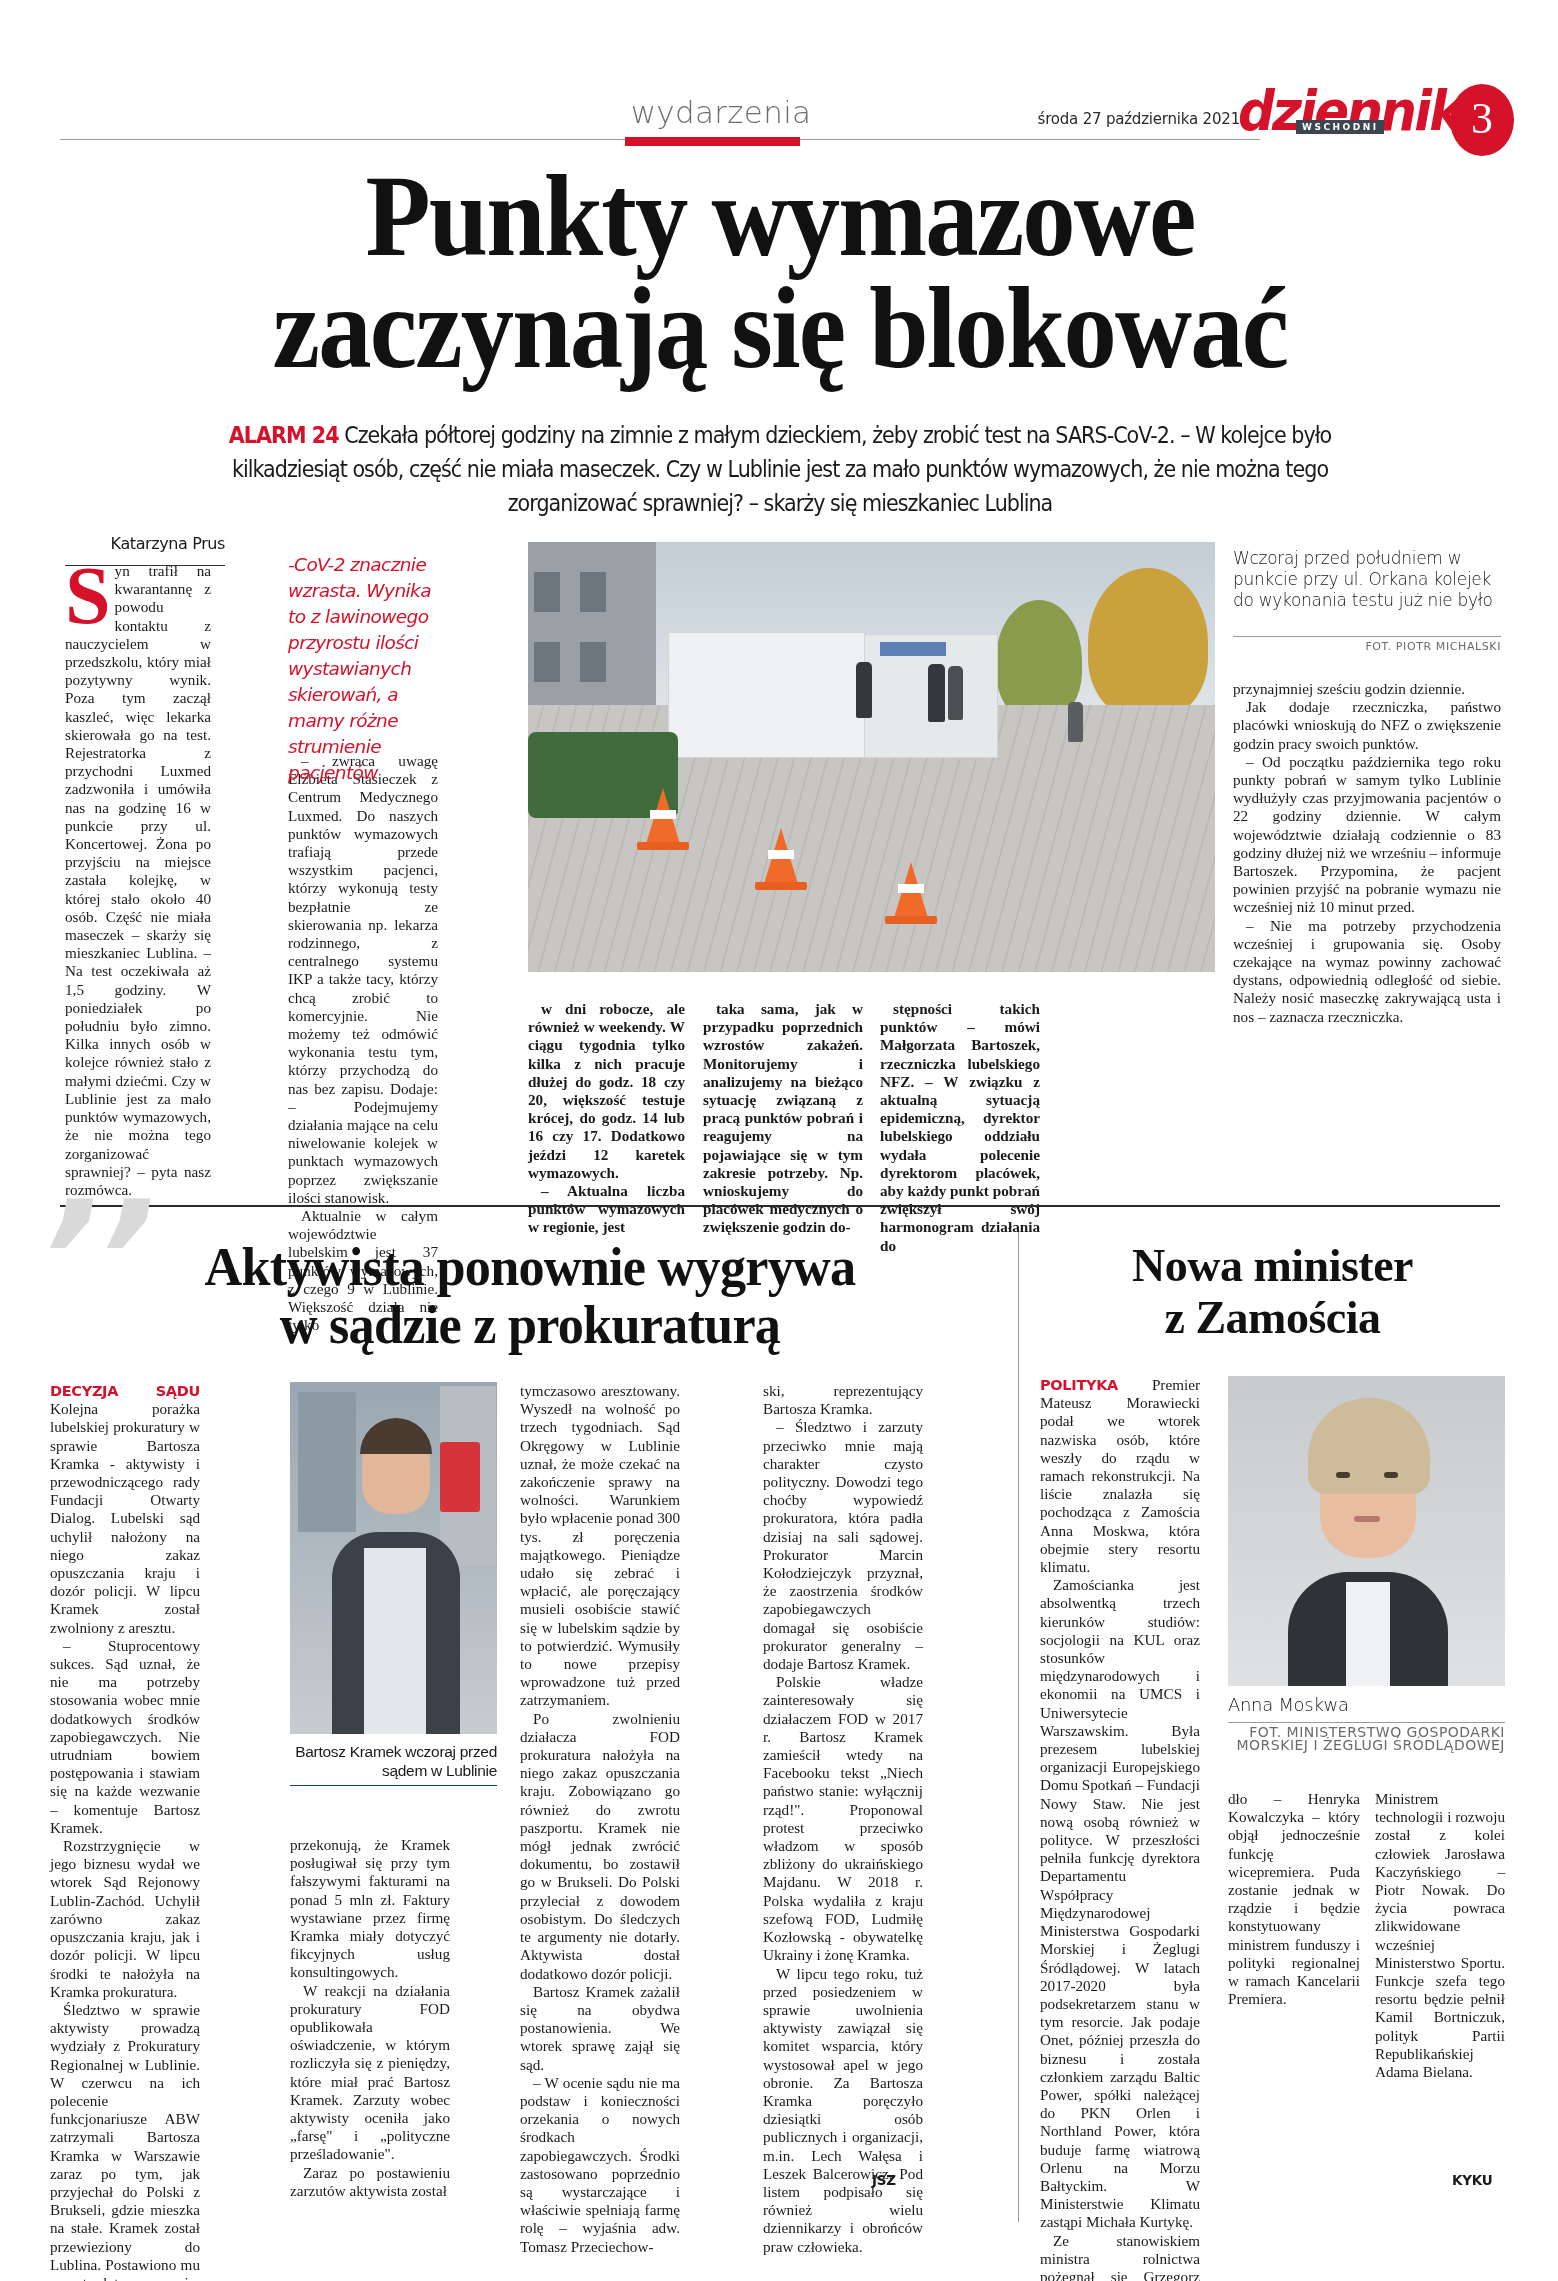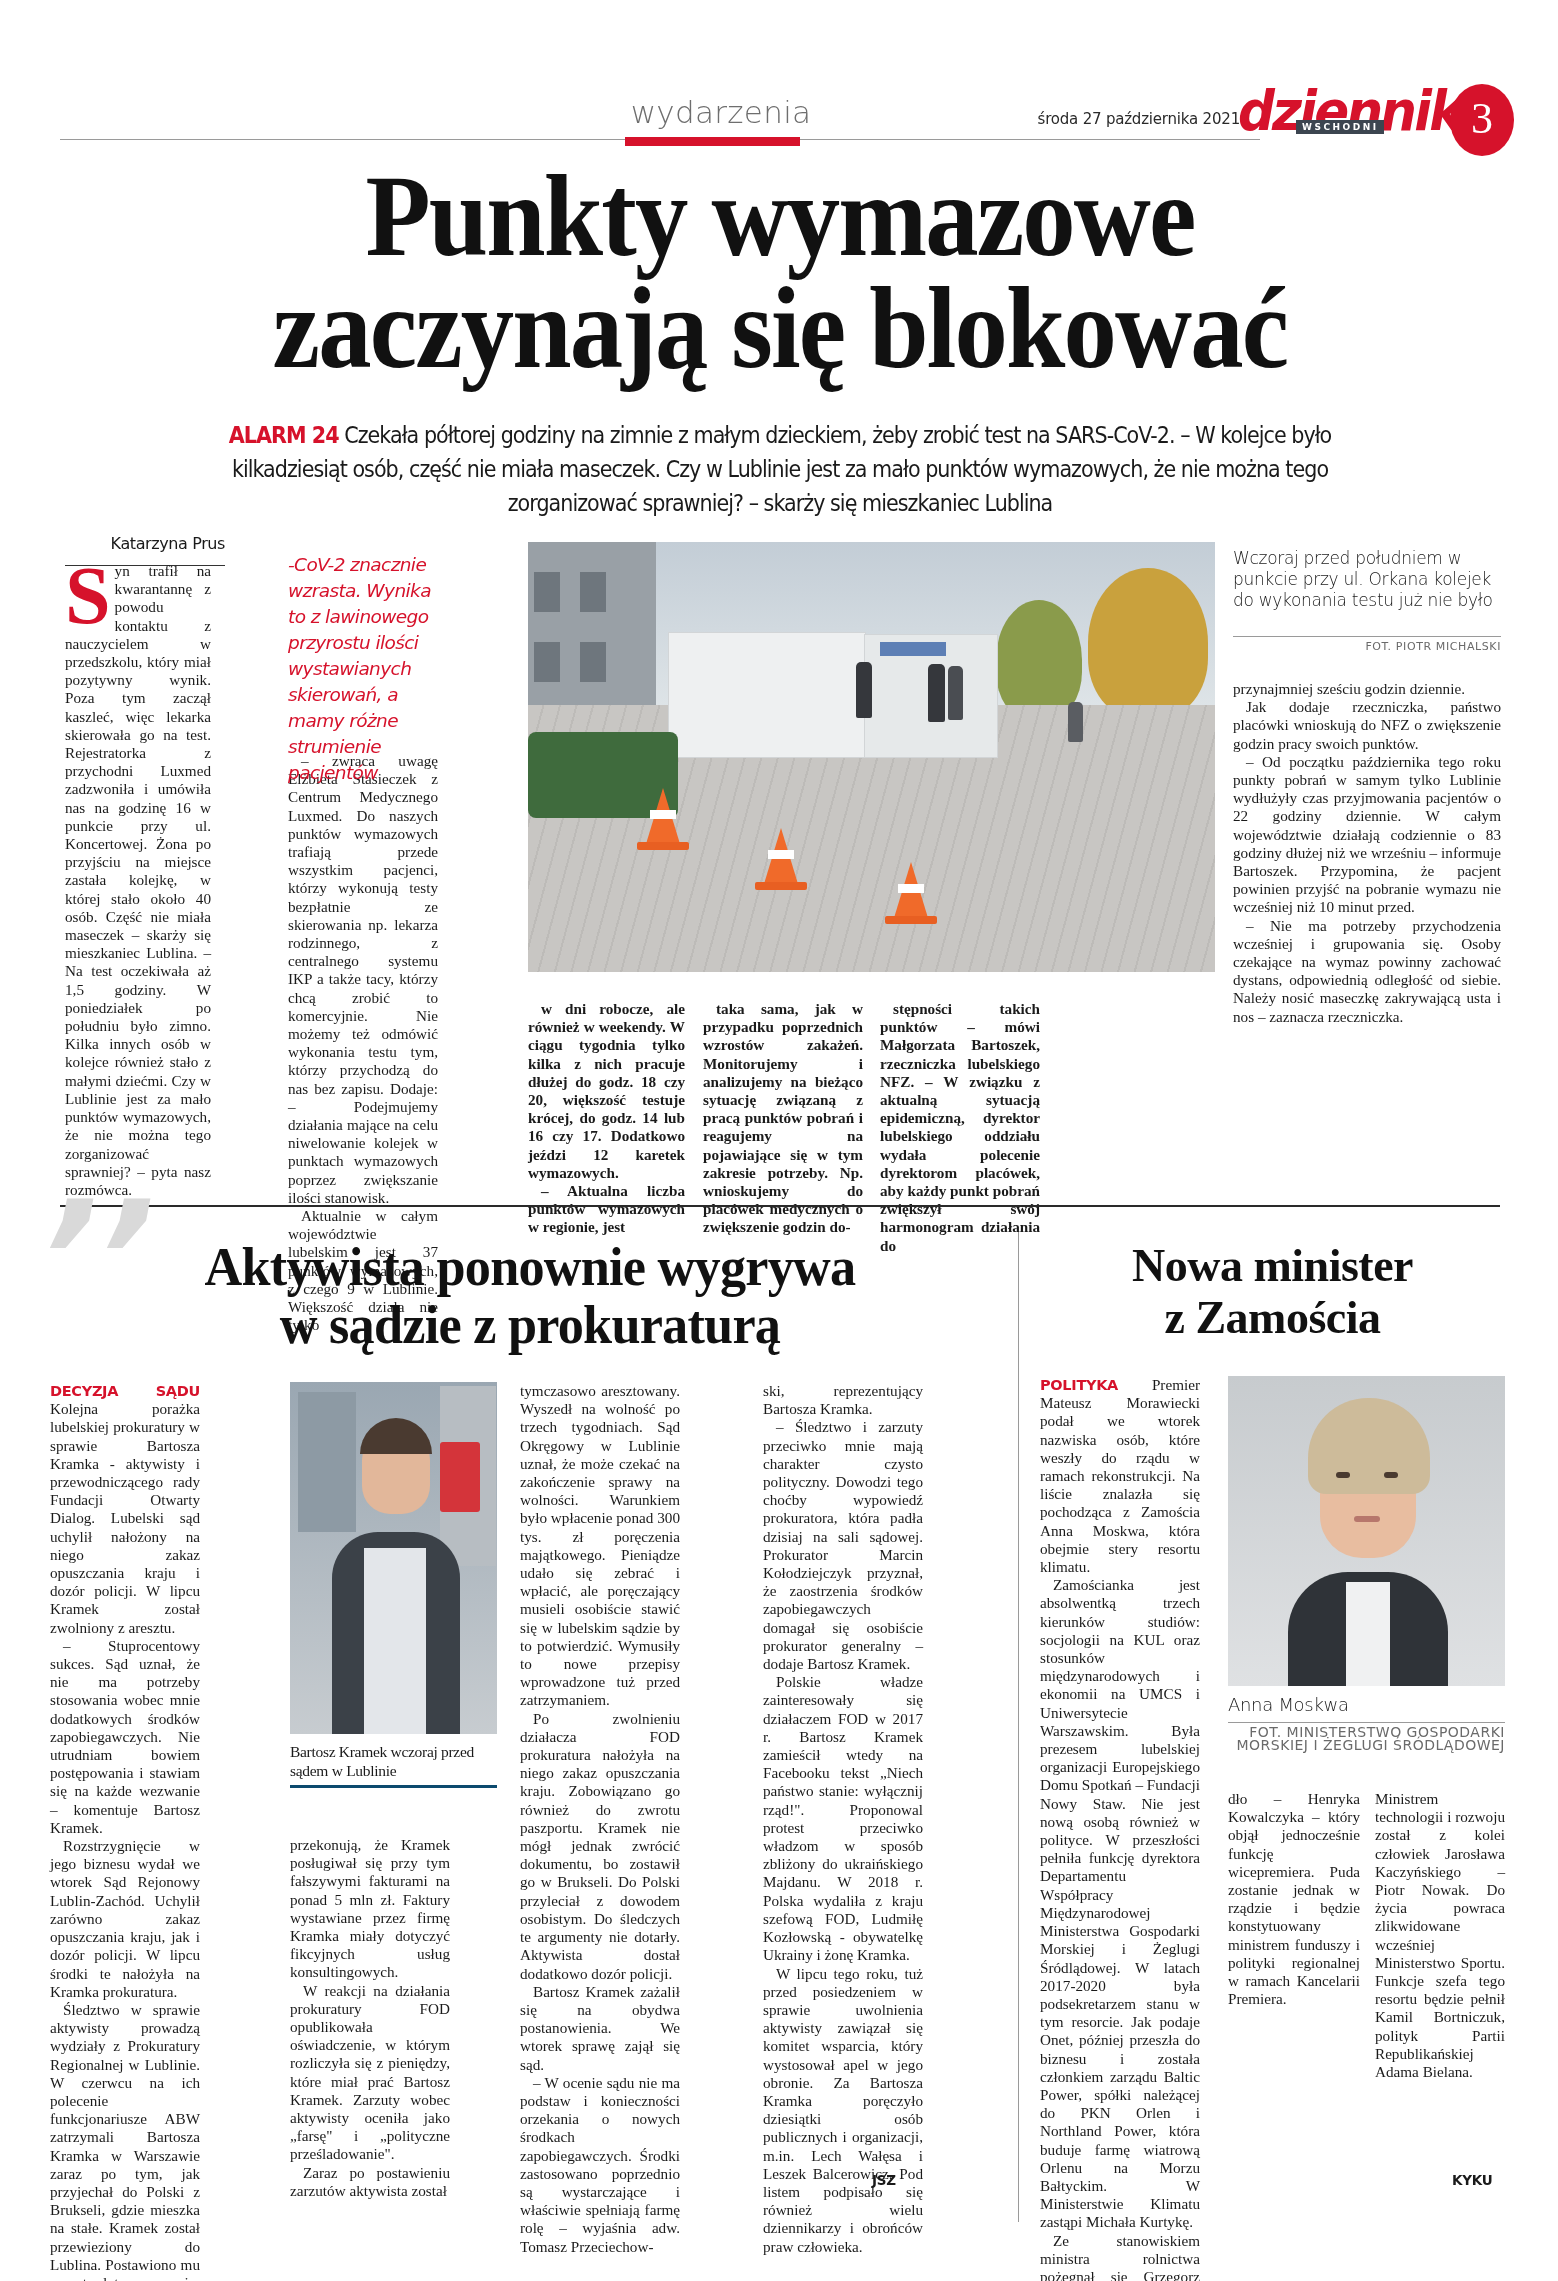--- a/index.html
+++ b/index.html
@@ -134,22 +134,22 @@
   .a2col p.noind{text-indent:0;}
   .kicker{font-family:"DejaVu Sans", sans-serif;font-weight:bold;font-size:14.5px;color:#d6122b;letter-spacing:-.3px;}
   #a2c1{left:50px;top:1382px;width:150px;}
   #a2c2{left:290px;top:1836px;width:160px;}
   #a2c3{left:520px;top:1382px;width:160px;}
   #a2c4{left:763px;top:1382px;width:160px;}
 
   .photo-kramek{position:absolute;left:290px;top:1382px;width:207px;height:352px;overflow:hidden;background:#8f9aa4;}
   .cap-kramek{
     position:absolute;left:290px;top:1742px;width:207px;
-    font-family:Liberation Serif, serif;font-weight:300;font-size:15.5px;line-height:19px;
-    color:#1a1a1a;letter-spacing:-.3px;border-bottom:3px solid #0c4a6e;padding-bottom:5px;
+    font-family:Liberation Sans, sans-serif;font-weight:300;font-size:15.5px;line-height:19px;
+    color:#1a1a1a;letter-spacing:-.3px;border-bottom:1px solid #0c4a6e;padding-bottom:5px;text-align:right;
   }
 
   
   .hl3{
     position:absolute;left:1040px;top:1240px;width:465px;text-align:center;
     font-family:"Liberation Serif", serif;font-weight:bold;
     font-size:46px;line-height:52px;color:#111;letter-spacing:-.5px;
   }
   .a3col{position:absolute;font-size:15.2px;line-height:18.2px;text-align:justify;hyphens:auto;}
   .a3col p{margin:0;text-indent:13px;}

